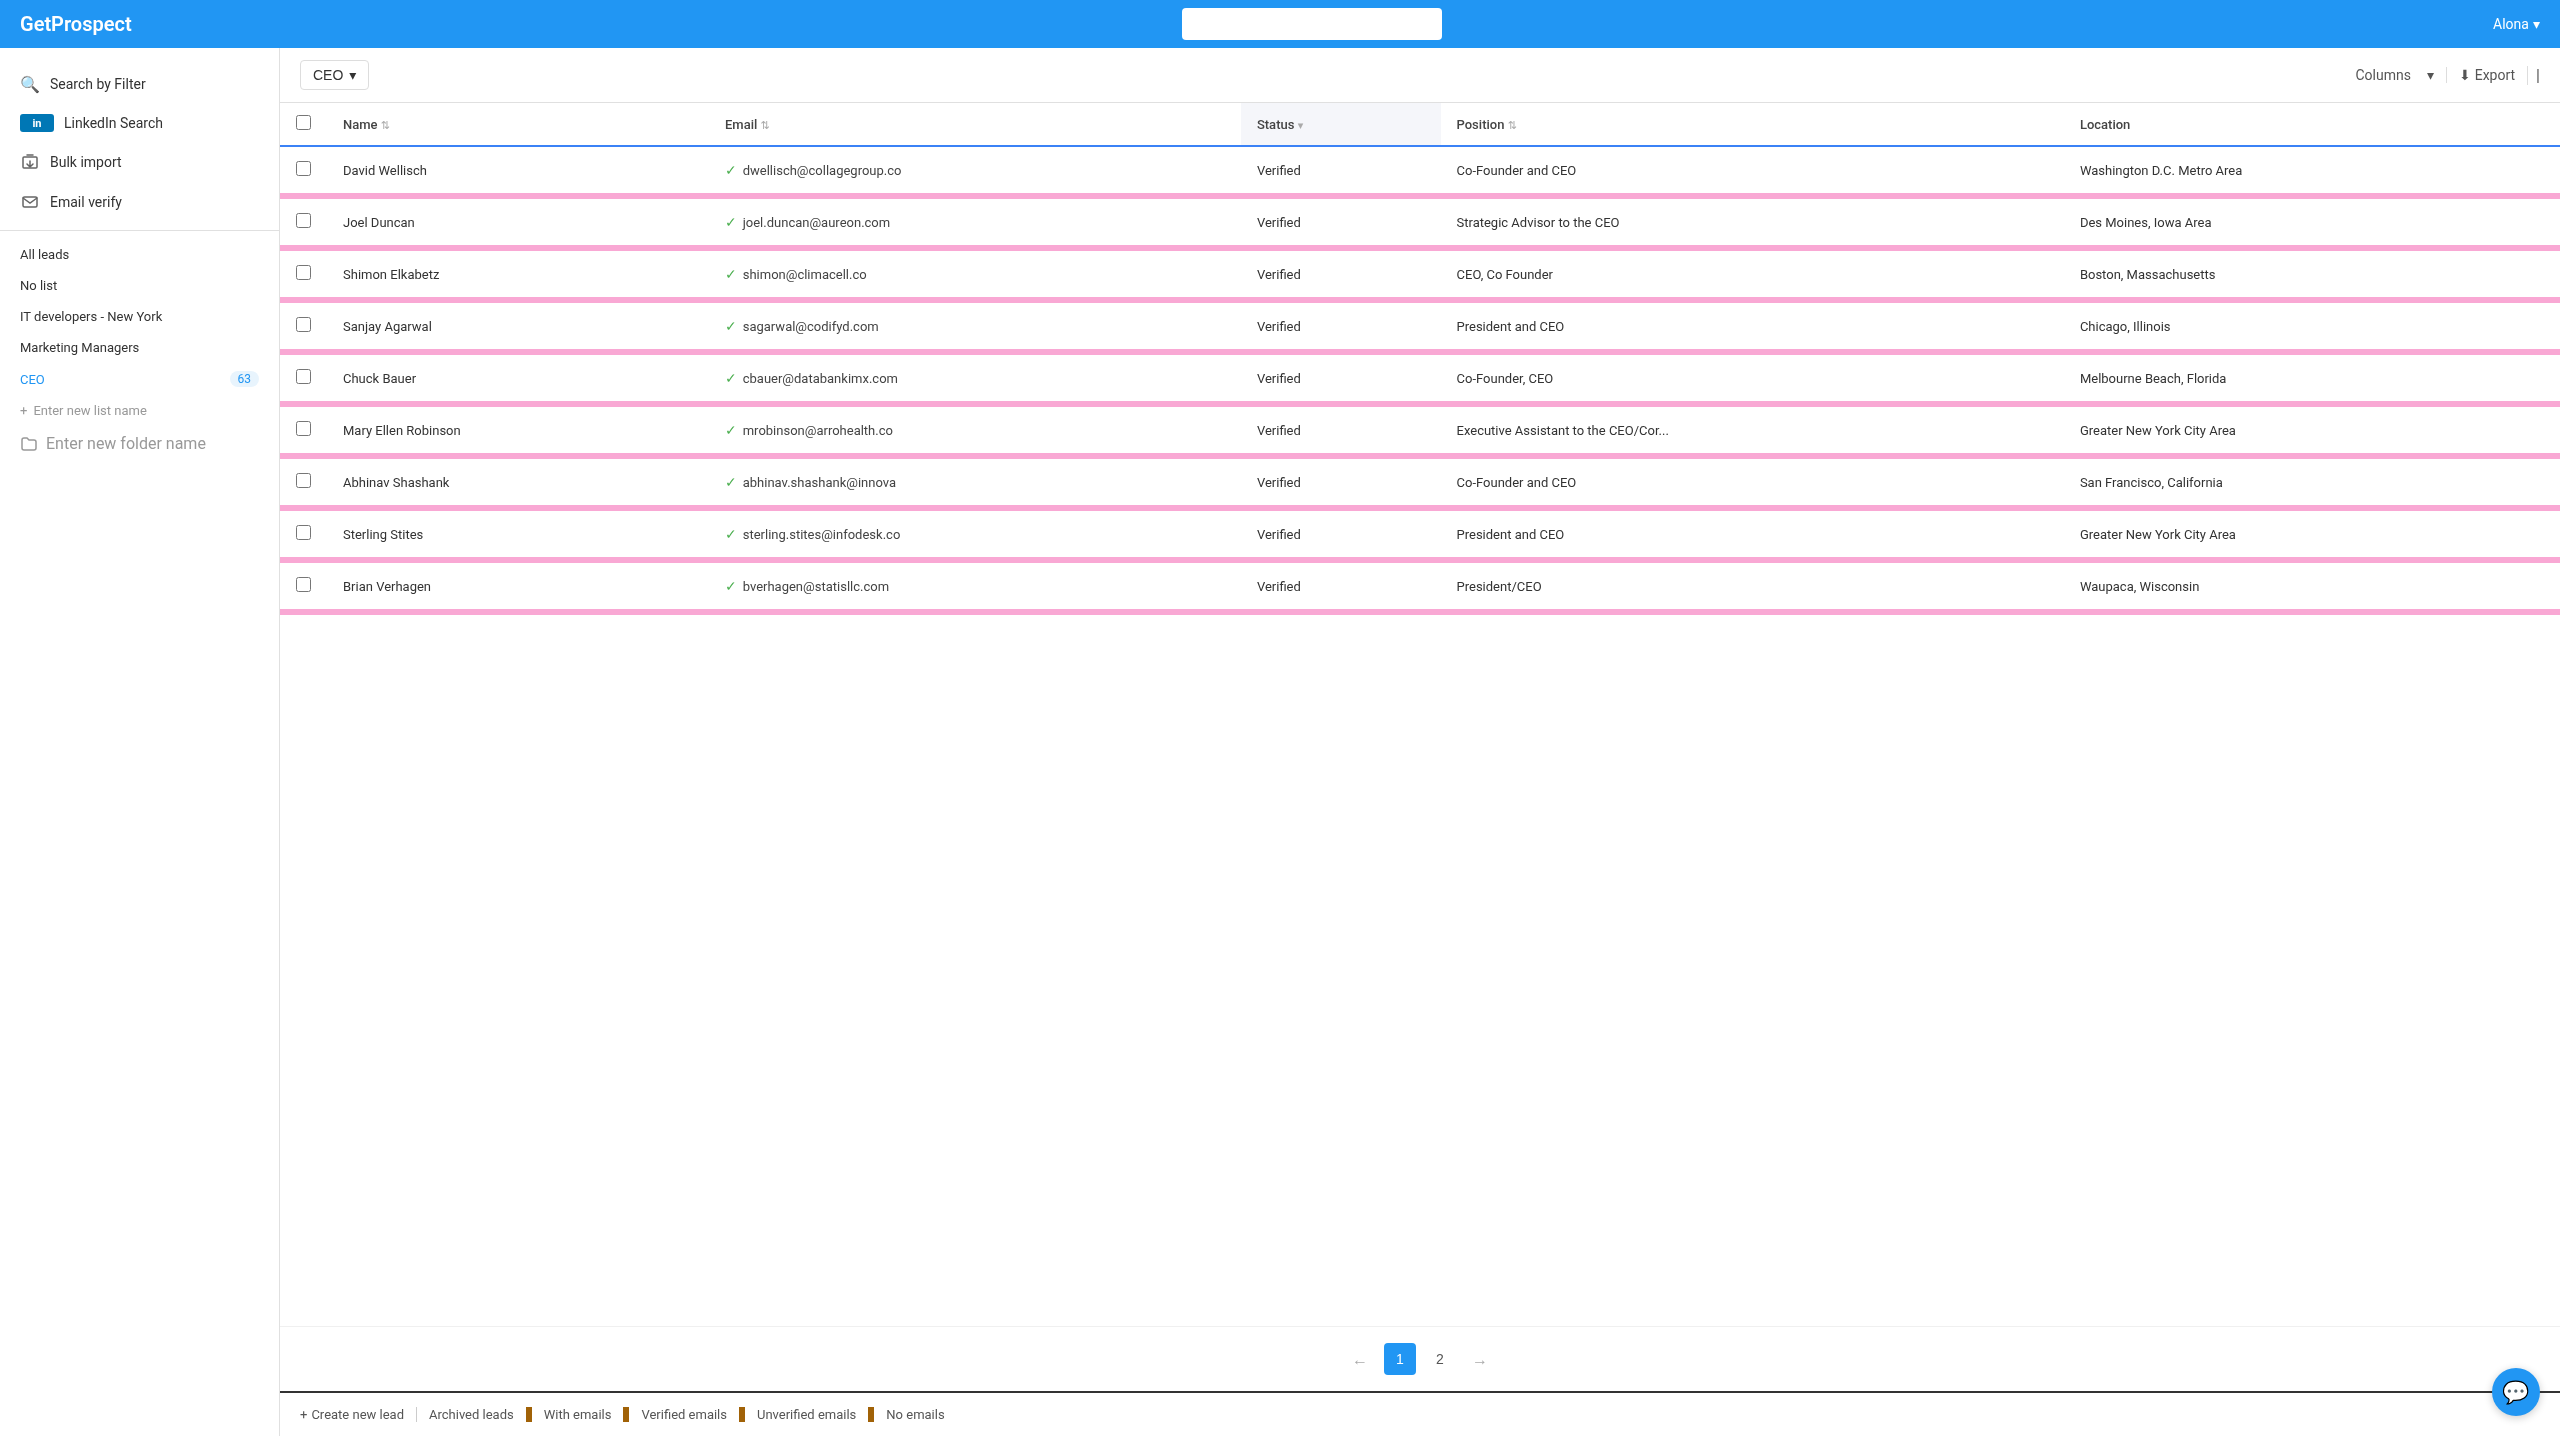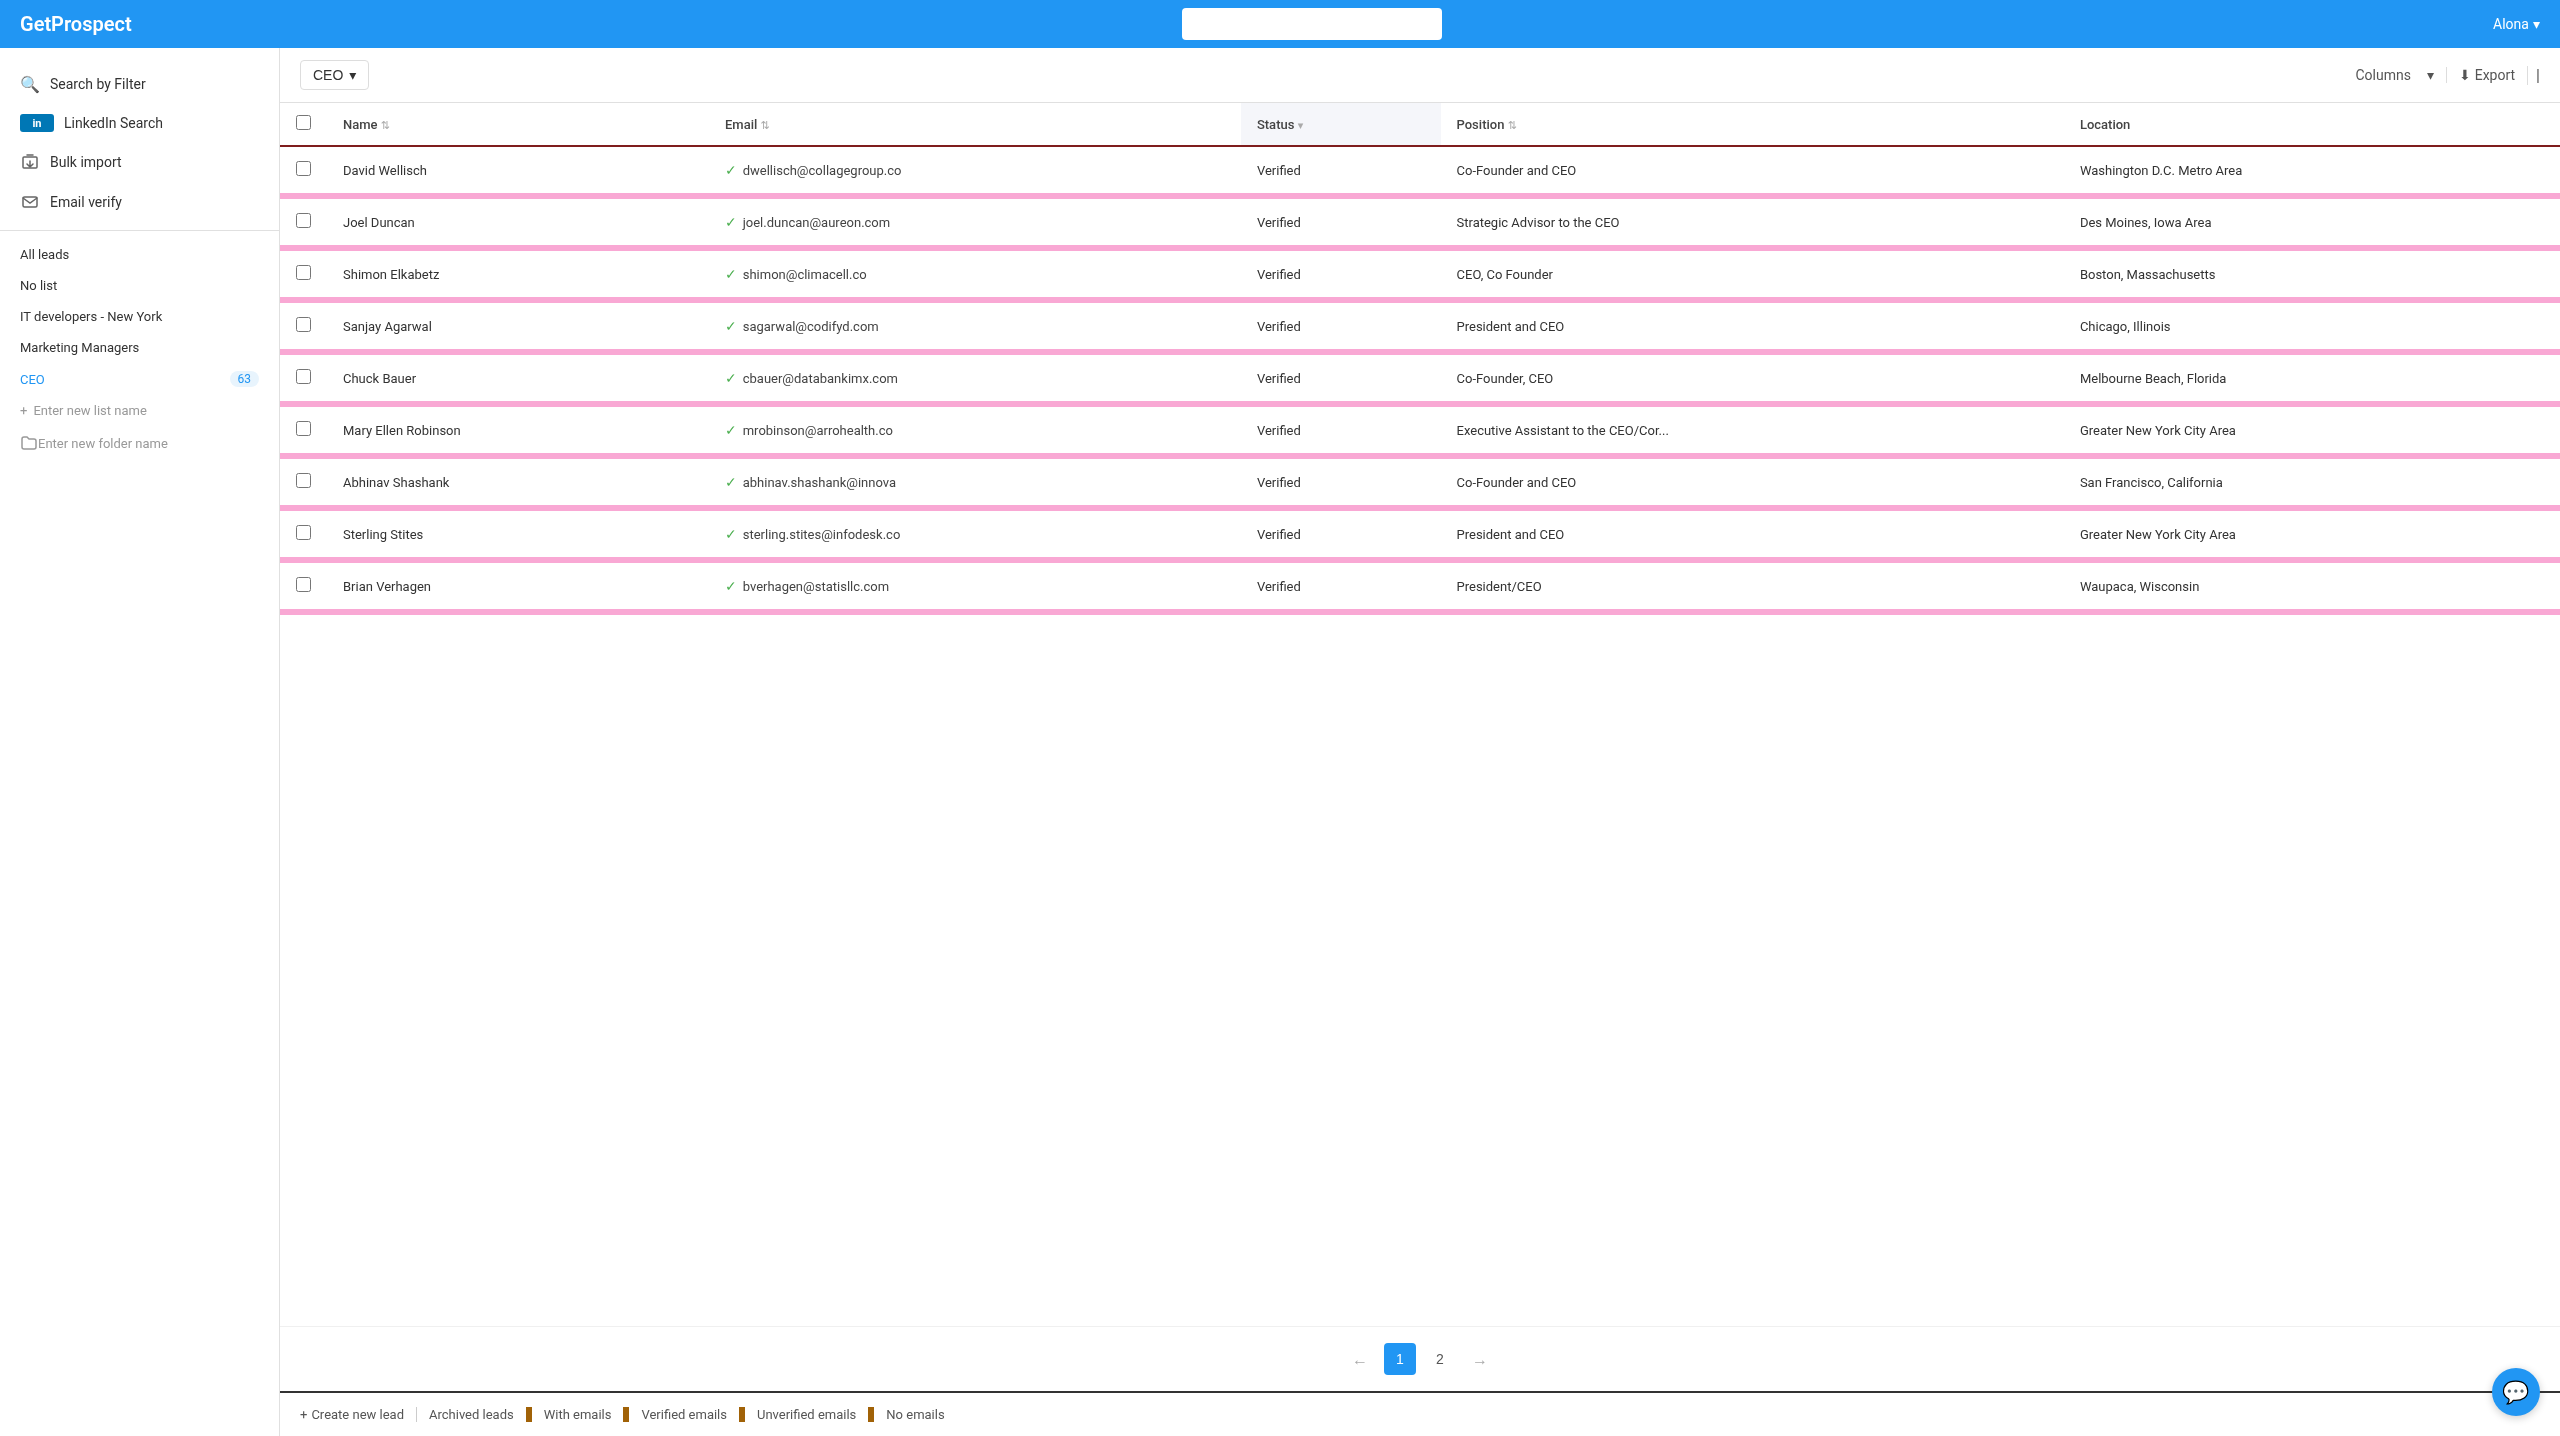--- a/index.html
+++ b/index.html
@@ -102,25 +102,26 @@
       padding: 8px 20px;
       font-size: 13px;
       color: #999;
       cursor: pointer;
       display: flex;
       align-items: center;
       gap: 6px;
     }
     .sidebar-folder-item {
       padding: 8px 20px;
-      font-size: 13px;
+      font-size: 16px;
       color: #999;
       cursor: pointer;
       display: flex;
       align-items: center;
+      gap: 8px;
     }
 
     
     .main {
       flex: 1;
       display: flex;
       flex-direction: column;
       overflow: hidden;
       background: white;
     }
@@ -179,21 +180,21 @@
     
     .table-wrapper {
       flex: 1;
       overflow: auto;
     }
     table {
       width: 100%;
       border-collapse: collapse;
     }
     thead tr {
-      border-bottom: 2px solid #7f1d1d;
+      border-bottom: 2px solid #3b82f6;
       background: white;
     }
     th {
       padding: 12px 16px;
       text-align: left;
       font-weight: 500;
       color: #444;
       font-size: 13px;
       white-space: nowrap;
     }

